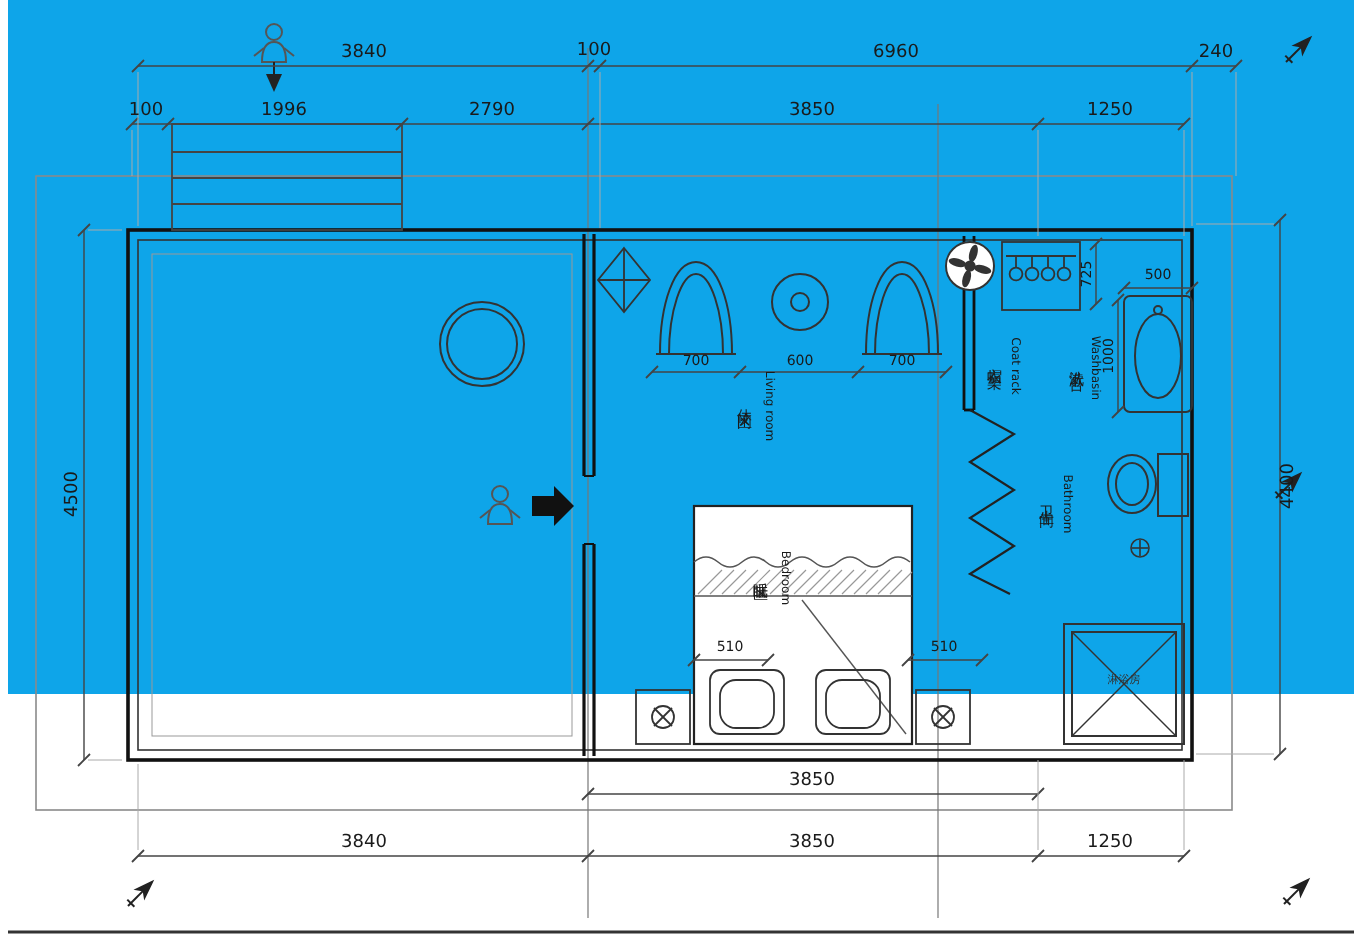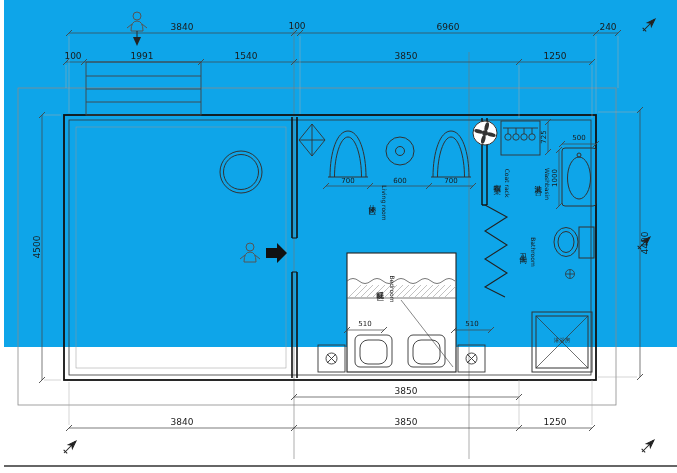--- a/index.html
+++ b/index.html
@@ -237,22 +237,22 @@
         <line x1="2" y1="-2.5" x2="2" y2="2.5"></line>
   </g>
 </svg>
 
 <span class="txt" style="left:178px;top:27px">3840</span>
 <span class="txt" style="left:293px;top:26px">100</span>
 <span class="txt" style="left:444px;top:27px">6960</span>
 <span class="txt" style="left:604px;top:27px">240</span>
 
 <span class="txt" style="left:69px;top:56px">100</span>
-<span class="txt" style="left:138px;top:56px">1991</span>
-<span class="txt" style="left:242px;top:56px">1540</span>
+<span class="txt" style="left:138px;top:56px">1996</span>
+<span class="txt" style="left:242px;top:56px">2790</span>
 <span class="txt" style="left:402px;top:56px">3850</span>
 <span class="txt" style="left:551px;top:56px">1250</span>
 
 <span class="txt rot" style="left:33px;top:247px">4500</span>
 <span class="txt rot" style="left:641px;top:243px">4400</span>
 
 <span class="txt" style="left:402px;top:391px">3850</span>
 <span class="txt" style="left:178px;top:422px">3840</span>
 <span class="txt" style="left:402px;top:422px">3850</span>
 <span class="txt" style="left:551px;top:422px">1250</span>

